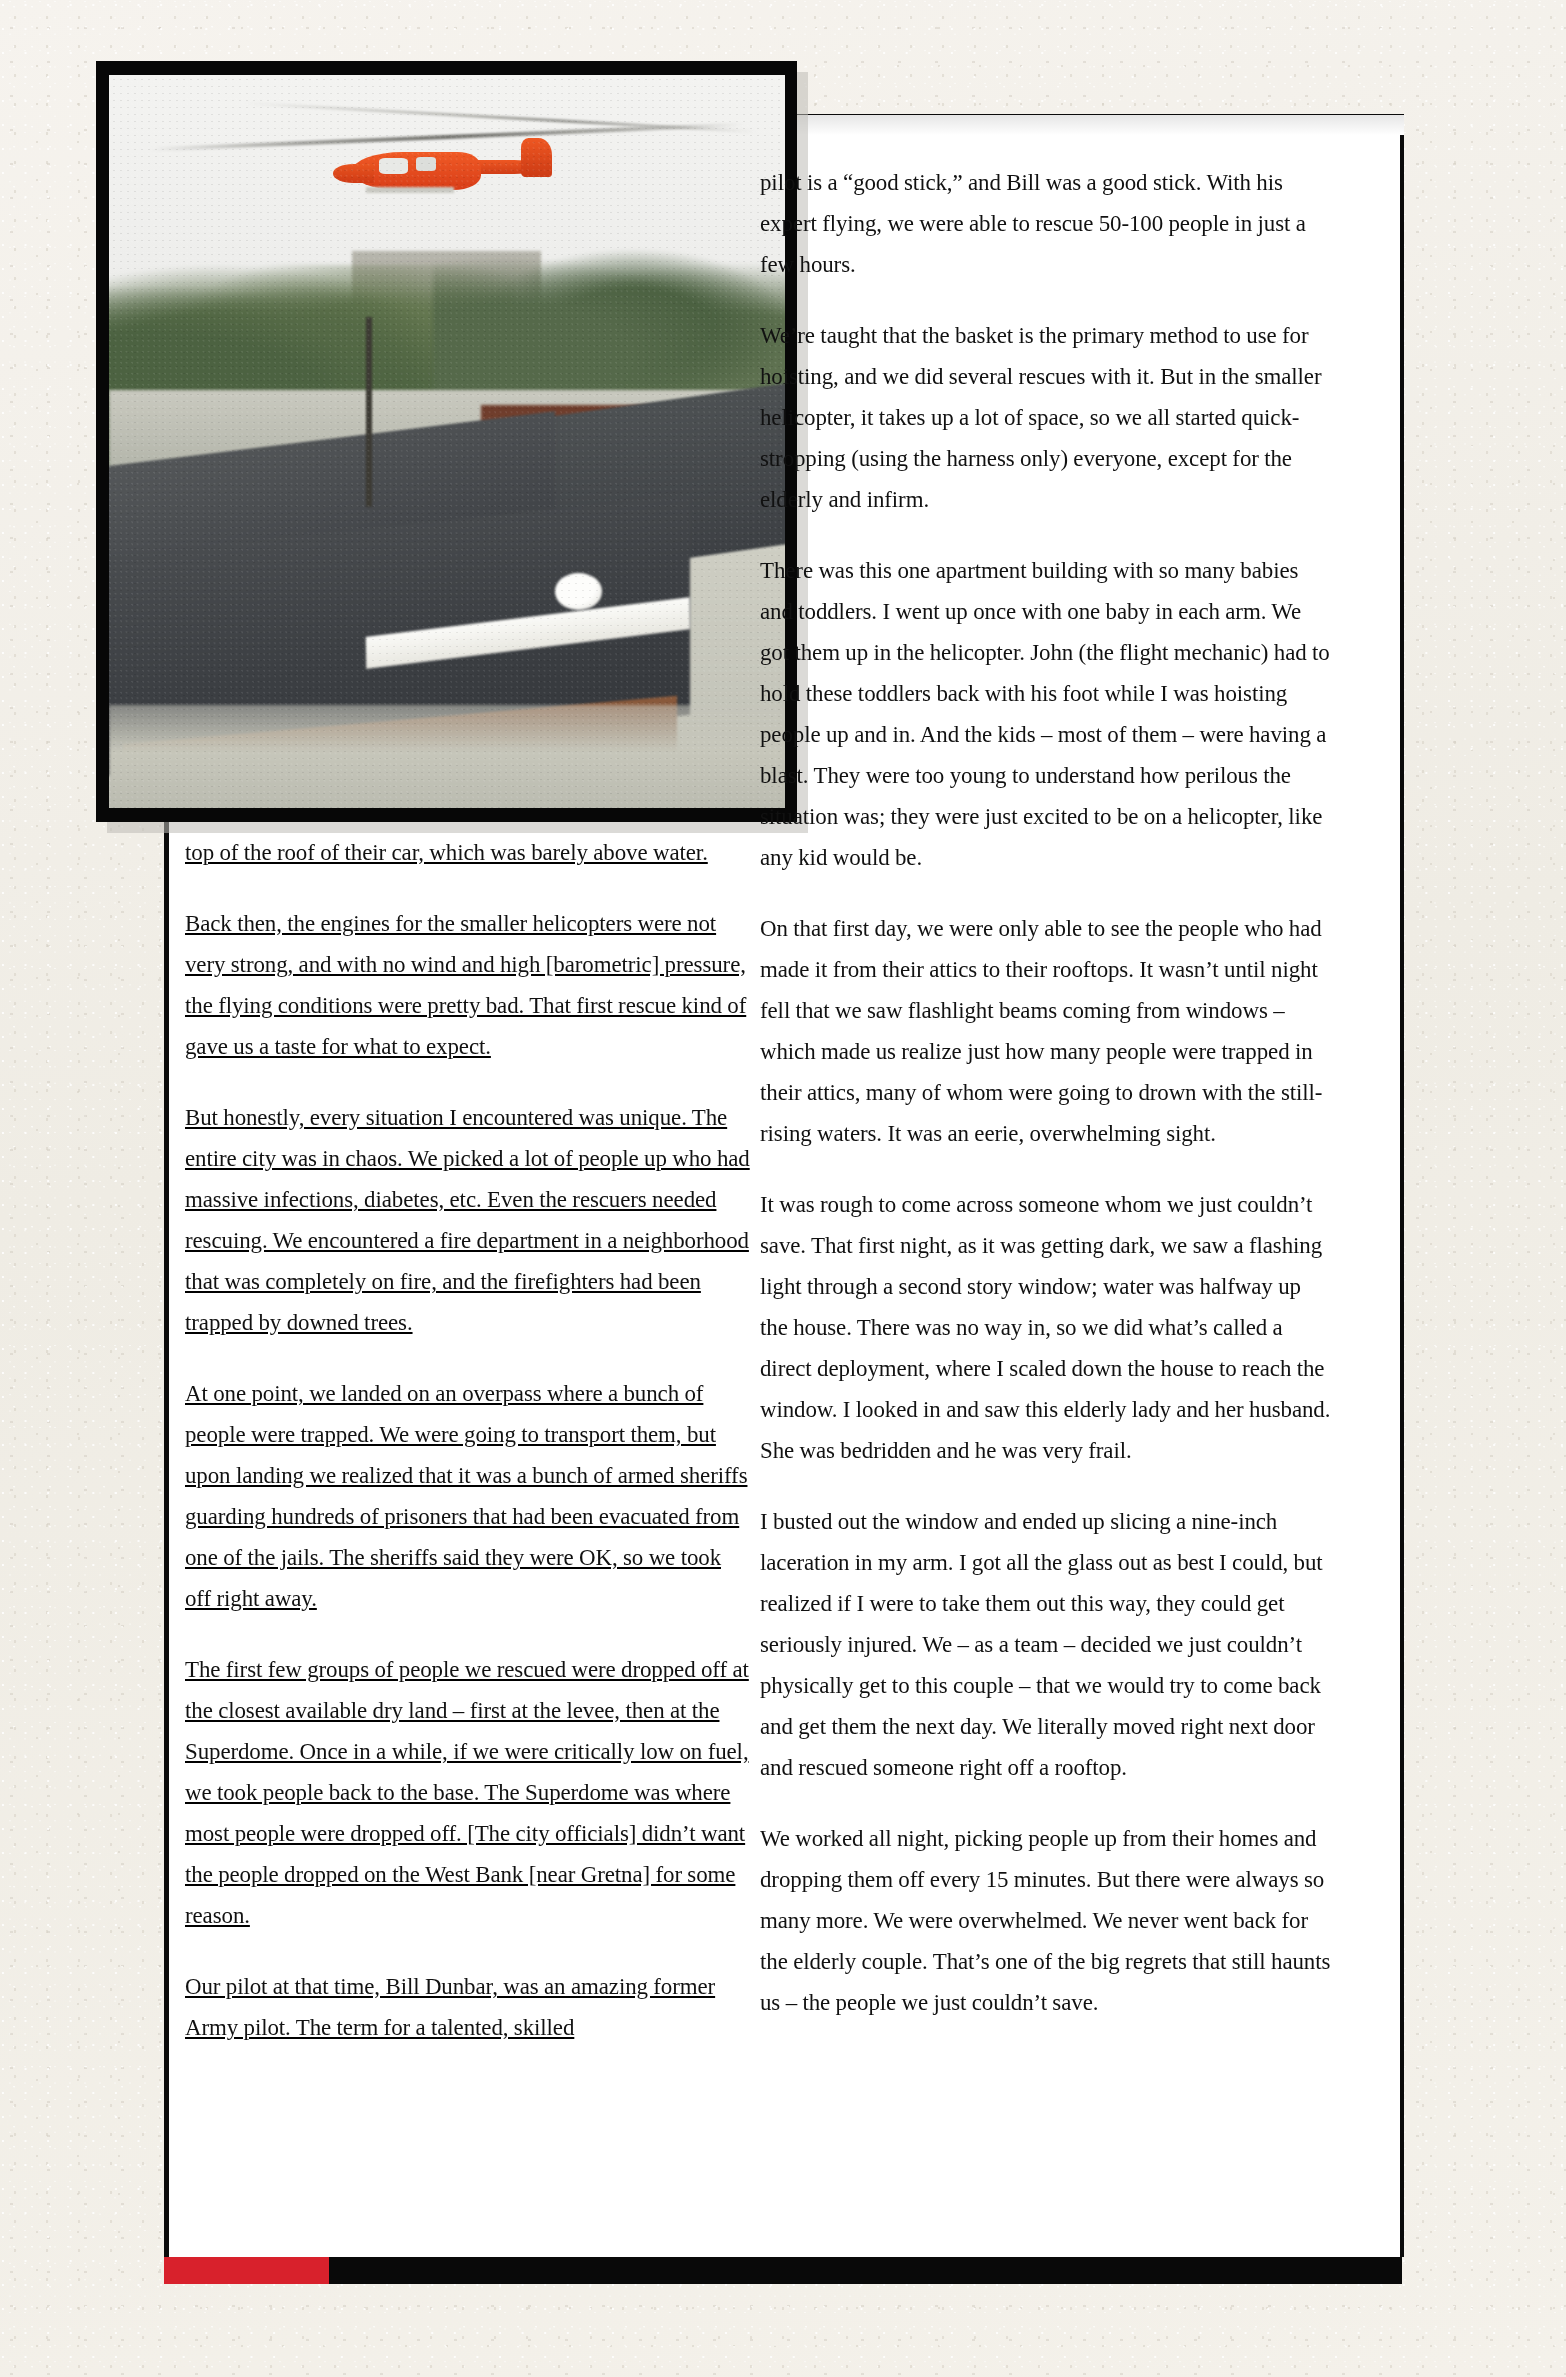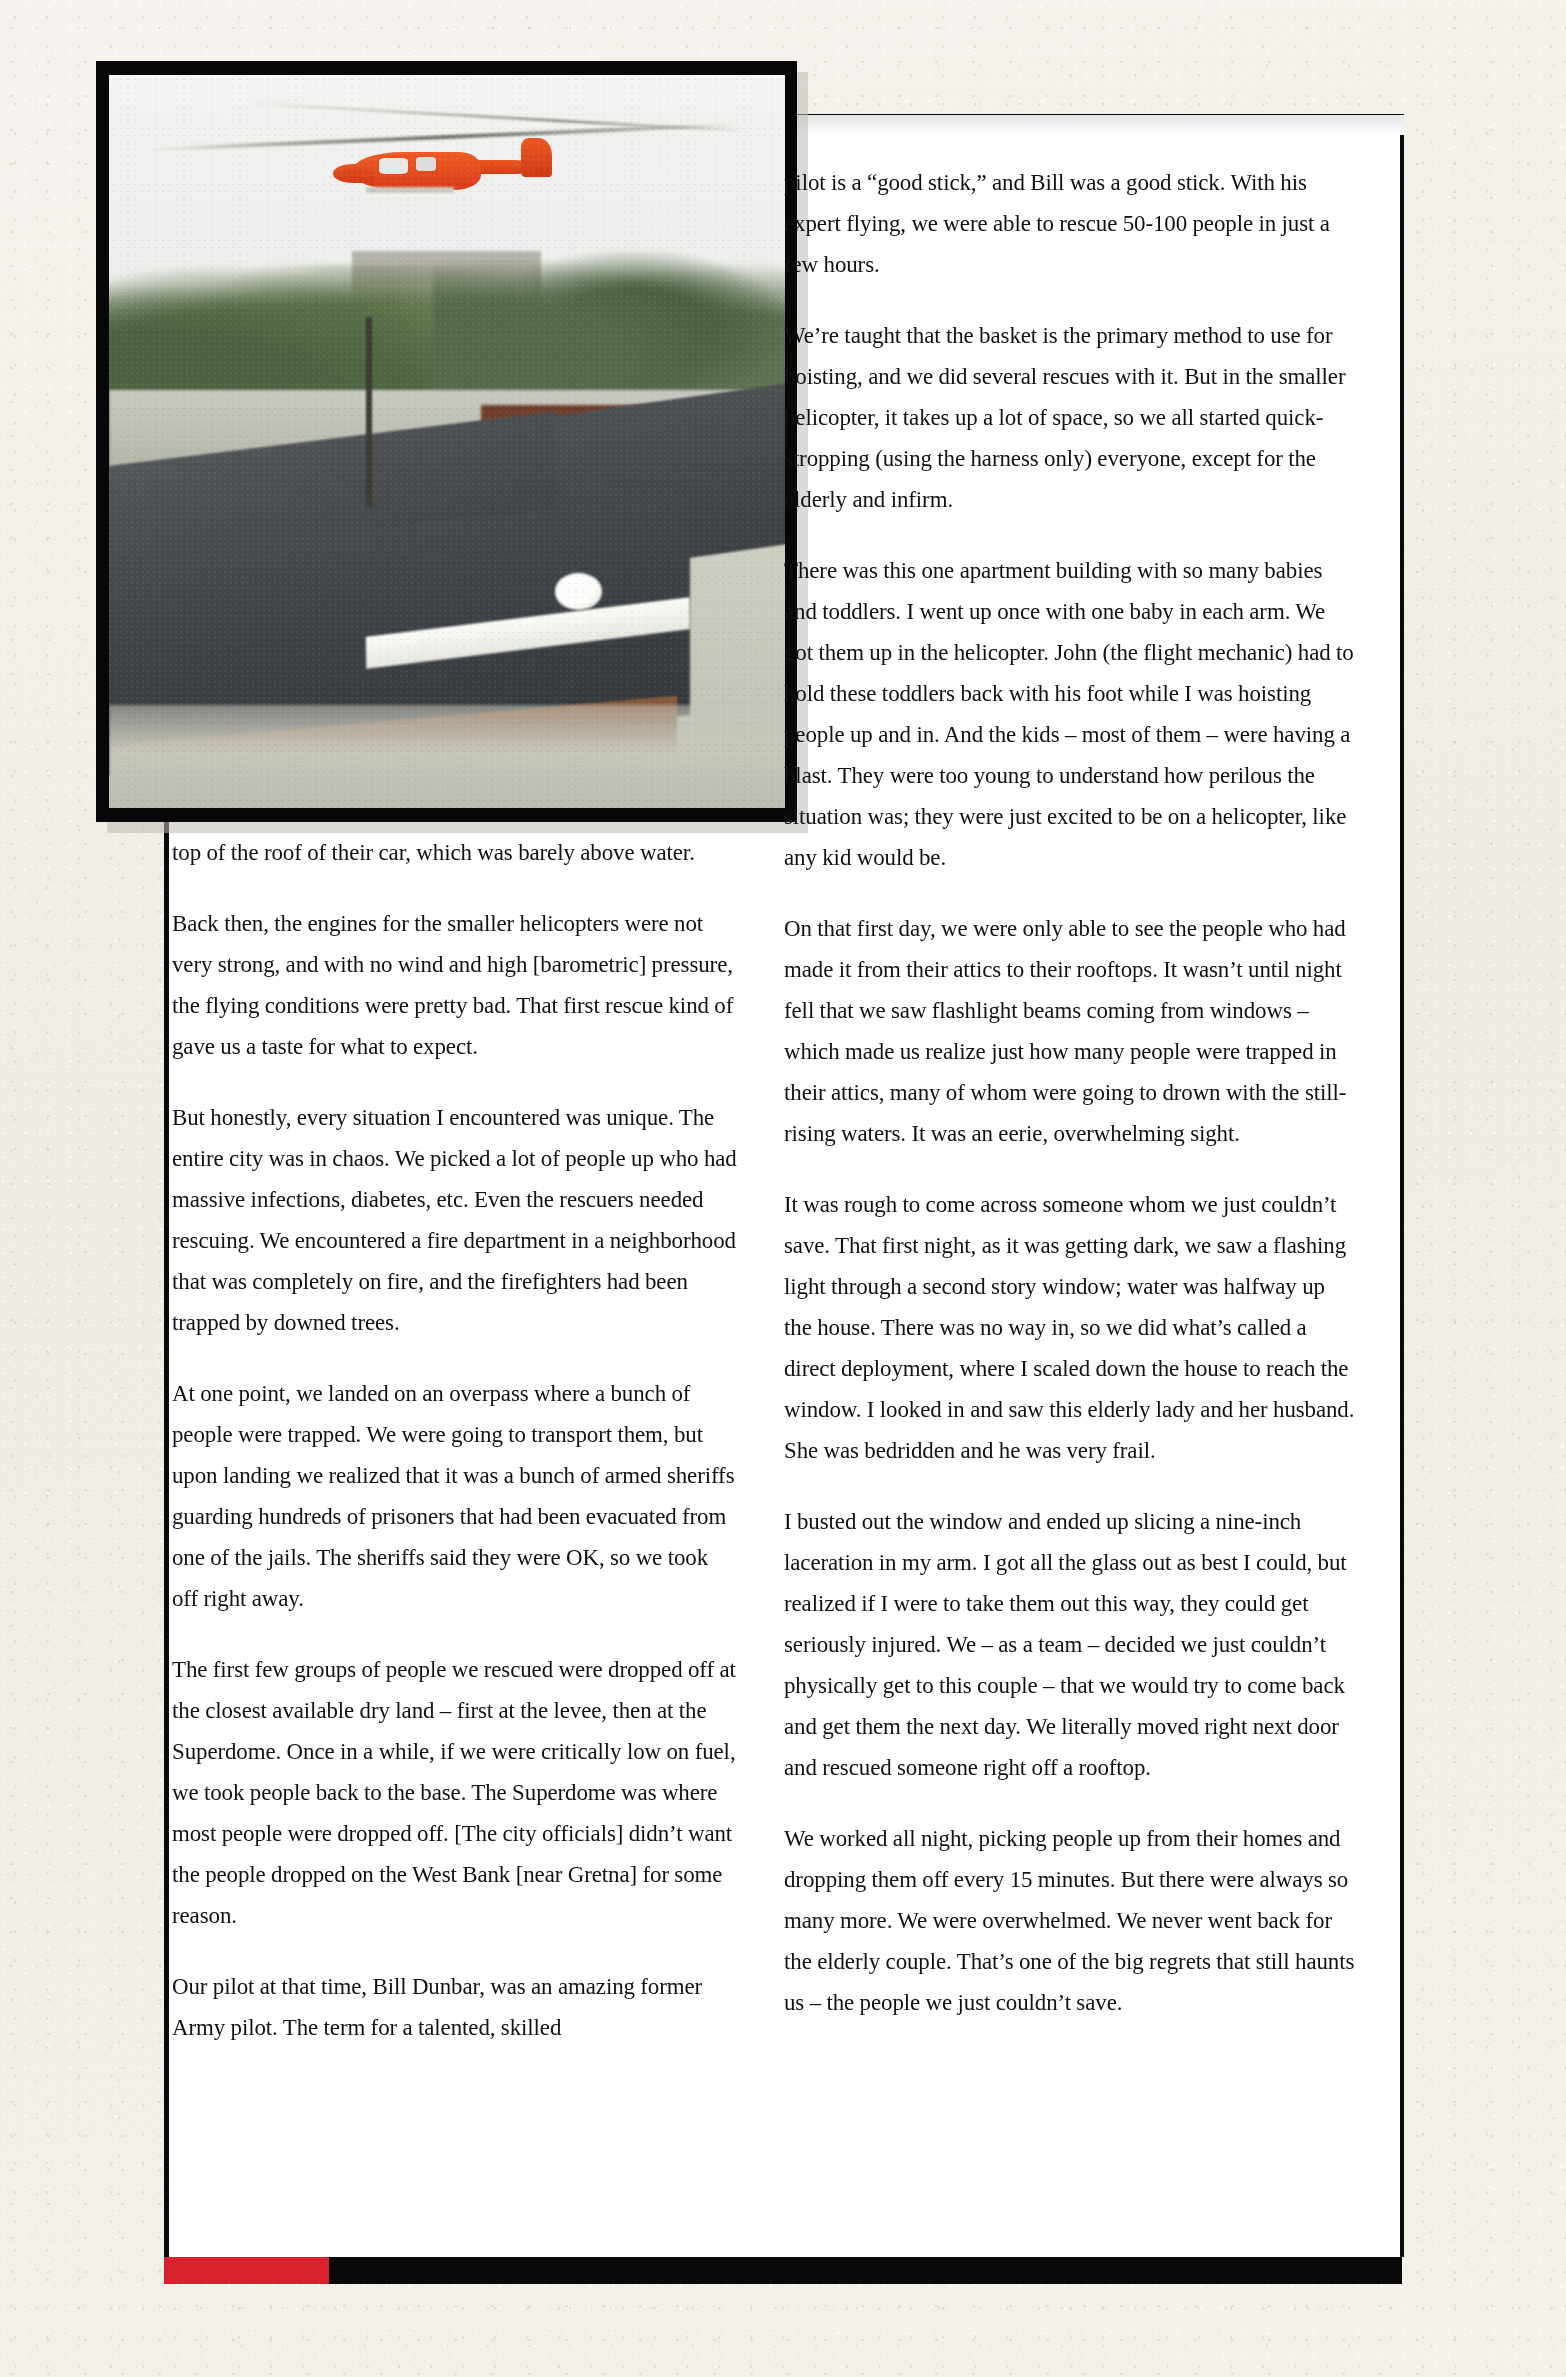--- a/index.html
+++ b/index.html
@@ -253,27 +253,28 @@
     background-image:
       radial-gradient(circle at 20% 30%, rgba(255,255,255,.10) 0 0.8px, transparent 0.9px),
       radial-gradient(circle at 70% 65%, rgba(0,0,0,.08) 0 0.8px, transparent 0.9px);
     background-size: 5.5px 5.5px, 7px 7px;
     pointer-events: none;
   }
 
   
   #col-left {
     position: absolute;
-    left: 172px;
+    left: 185px;
     top: 832px;
     width: 593px;
+    text-decoration: underline;
   }
   #col-right {
     position: absolute;
-    left: 784px;
+    left: 760px;
     top: 162px;
     width: 601px;
   }
   .para {
     margin: 0 0 30px 0;
     font-family: "Liberation Serif", "DejaVu Serif", serif;
     font-size: 24px;
     line-height: 41px;
     color: #111111;
     text-align: left;

